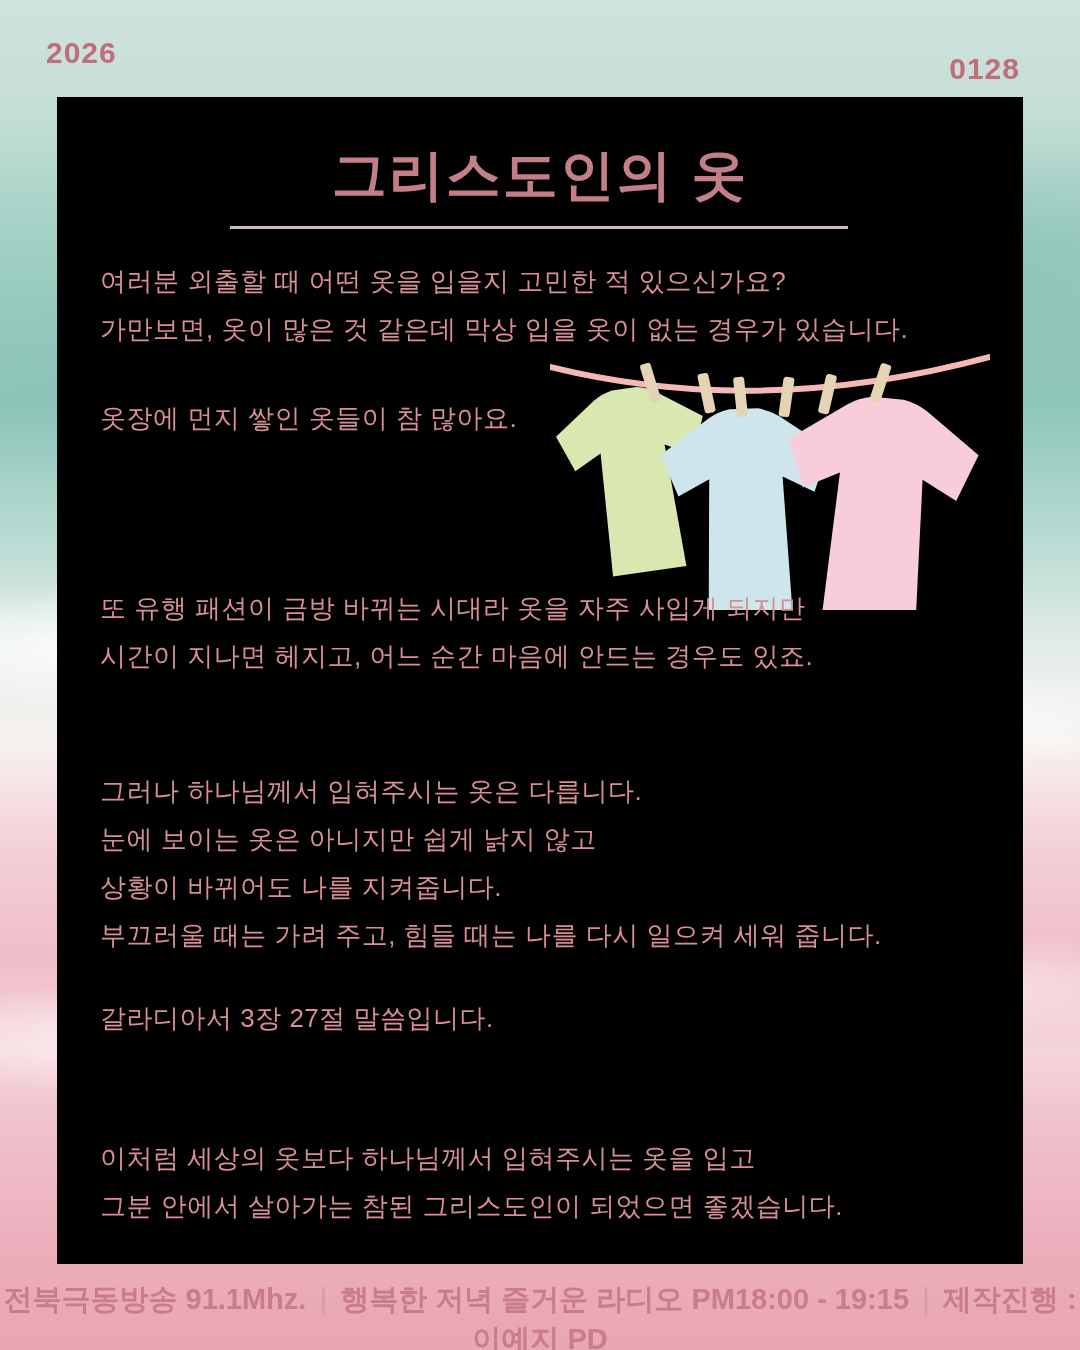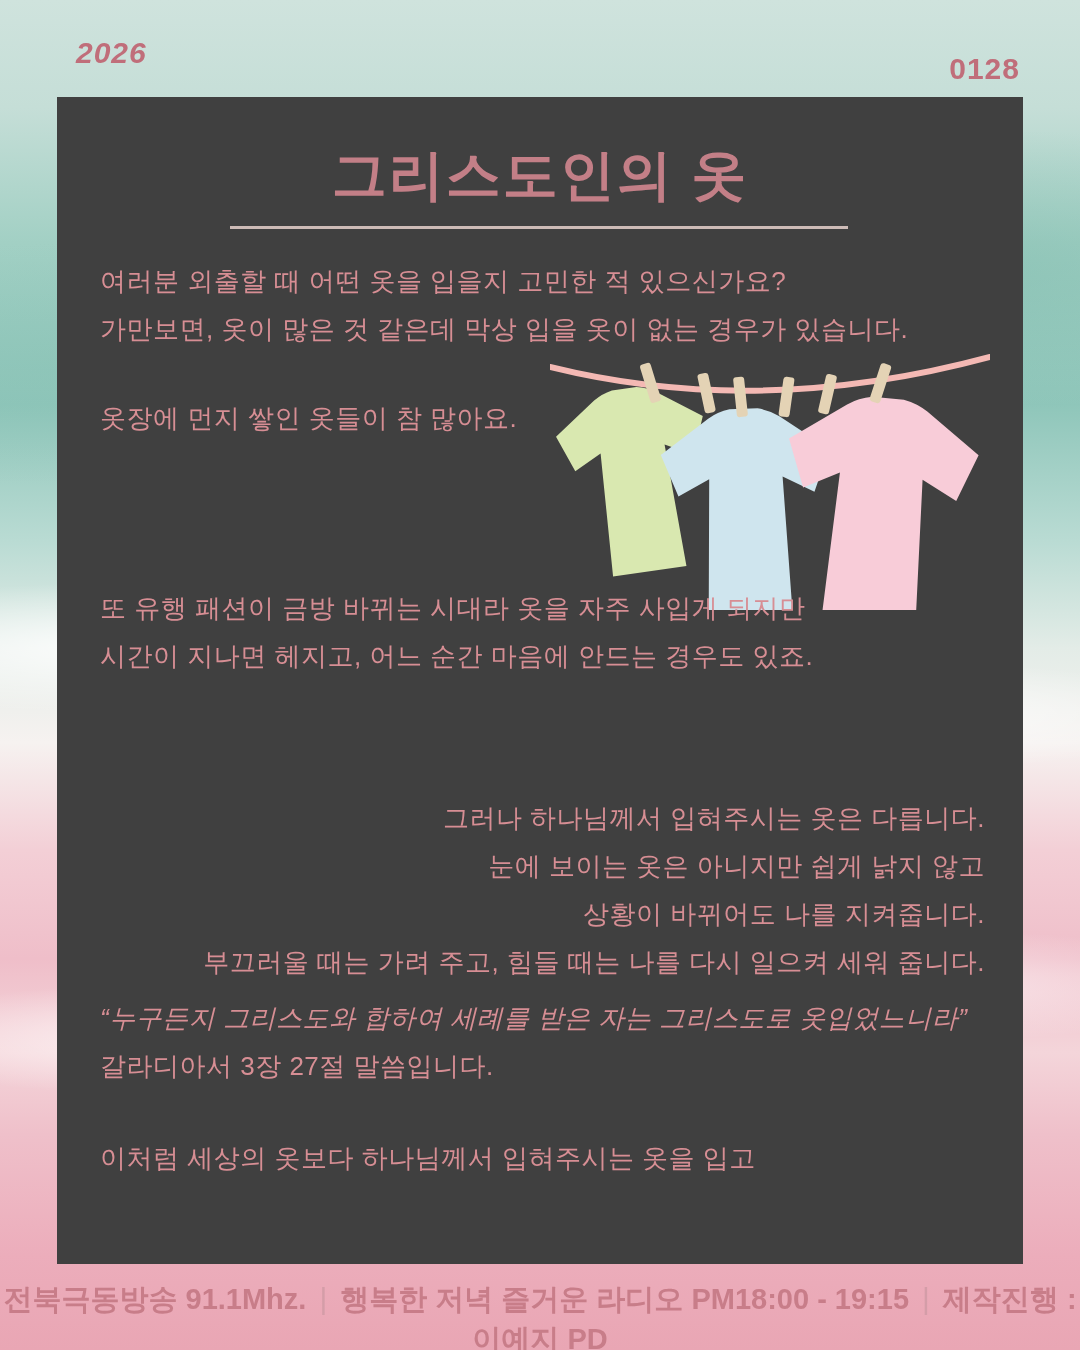--- a/index.html
+++ b/index.html
@@ -16,44 +16,44 @@
       radial-gradient(60% 12% at 8% 27%, rgba(134,192,179,.4), rgba(134,192,179,0) 75%),
       linear-gradient(180deg,
         #cfe3dd 0%, #c5ded7 8%, #a2d0c4 18%, #8fc6ba 30%, #b9dbd3 40%,
         #e3ece7 48%, #f6f2f0 55%, #f3cfd6 63%, #efbec9 71%, #f4d5da 78%,
         #efc0ca 84%, #ecadbb 93%, #e9a6b4 100%);
   }
   .hdr-num {
     position:absolute; top:36px; font-size:30px; font-weight:bold;
     color:#c06e7a; letter-spacing:1px;
   }
-  .hdr-left { left:76px;font-style:italic; }
+  .hdr-left { left:46px; }
   .hdr-right { right:60px;margin-top:16px; }
   .card {
     position:absolute; left:57px; top:97px; width:966px; height:1167px;
-    background:#404040;
+    background:#000000;
   }
   .card-title {
     position:absolute; left:0; top:42px; width:100%;
     text-align:center; font-size:55px; font-weight:bold;
     color:#c37f87; letter-spacing:2px; z-index:2;
   }
   .title-divider {
     position:absolute; left:173px; top:129px; width:618px; height:3px;
     background:#cdbbb7; z-index:2;
   }
   .para {
     position:absolute; left:43px; width:885px;
     font-size:26px; line-height:48px; color:#d78e94;
     letter-spacing:.5px; z-index:2;
   }
   .p1 { top:160px; }
   .p2 { top:297px; }
   .p3 { top:487px; }
-  .p4 { top:697px;text-align:right; }
+  .p4 { top:670px; }
   .p5 { top:897px; }
   .p6 { top:1037px; }
   .quote-line { font-style:italic; }
   .illus {
     position:absolute; left:493px; top:248px; width:440px; height:265px;
     z-index:1;
   }
   .footer {
     position:absolute; left:0; top:1280px; width:100%; text-align:center;
     font-size:29px; font-weight:bold; color:#c87d89; z-index:2;
@@ -105,25 +105,25 @@
   </div>
 
   <div class="para p4">
     <div>그러나 하나님께서 입혀주시는 옷은 다릅니다.</div>
     <div>눈에 보이는 옷은 아니지만 쉽게 낡지 않고</div>
     <div>상황이 바뀌어도 나를 지켜줍니다.</div>
     <div>부끄러울 때는 가려 주고, 힘들 때는 나를 다시 일으켜 세워 줍니다.</div>
   </div>
 
   <div class="para p5">
-    <div class="quote-line">“누구든지 그리스도와 합하여 세례를 받은 자는 그리스도로 옷입었느니라”</div>
     <div>갈라디아서 3장 27절 말씀입니다.</div>
   </div>
 
   <div class="para p6">
     <div>이처럼 세상의 옷보다 하나님께서 입혀주시는 옷을 입고</div>
+    <div>그분 안에서 살아가는 참된 그리스도인이 되었으면 좋겠습니다.</div>
   </div>
 
 </div>
 
 <div class="footer">
   <span>전북극동방송 91.1Mhz.</span><span class="sep">|</span><span>행복한 저녁 즐거운 라디오 PM18:00 - 19:15</span><span class="sep">|</span><span>제작진행 : 이예지 PD</span>
 </div>
 
 </body></html>

